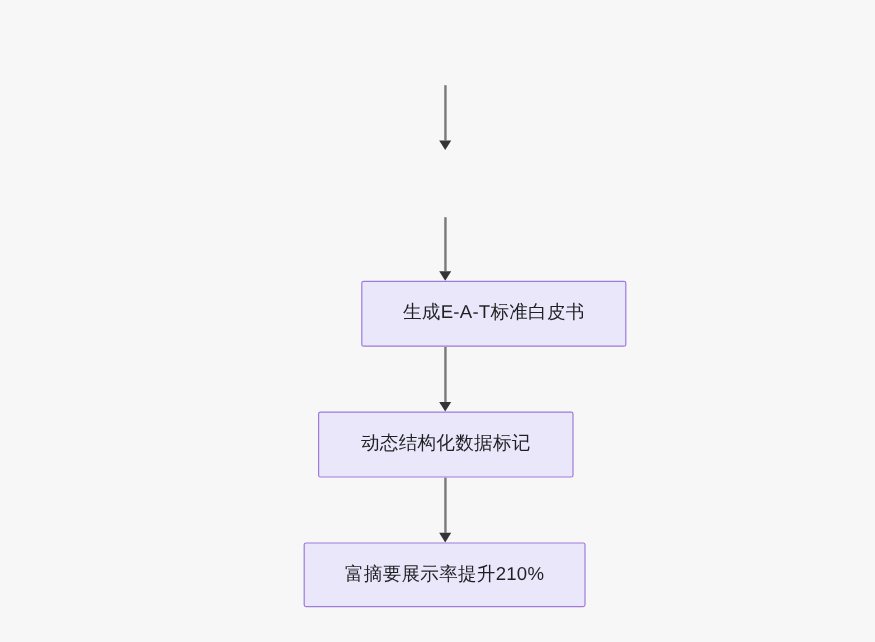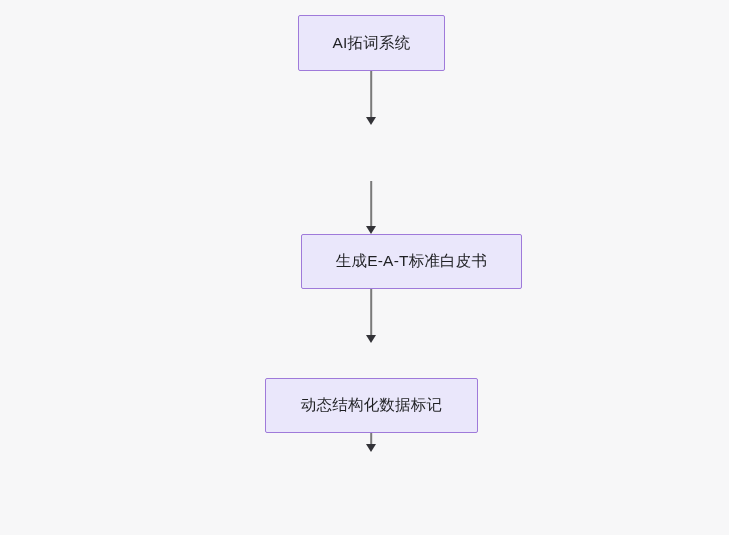--- a/index.html
+++ b/index.html
@@ -79,27 +79,27 @@
   <div class="edge" style="left:371px; top:289px;">
     <div class="edge-line" style="height:46px;"></div>
     <div class="edge-arrow" style="top:46px;"></div>
   </div>
 
   <div class="edge" style="left:371px; top:398px;">
     <div class="edge-line" style="height:46px;"></div>
     <div class="edge-arrow" style="top:46px;"></div>
   </div>
 
-  <div class="node" style="left:298px; top:15px; width:147px; height:56px;">
-    <span class="node-label">AI拓词系统</span>
-  </div>
 
 
   <div class="node" style="left:261px; top:234px; width:221px; height:55px;margin-left:40px;">
     <span class="node-label">生成E-A-T标准白皮书</span>
   </div>
 
-  <div class="node" style="left:265px; top:343px; width:213px; height:55px;margin-top:35px;">
+  <div class="node" style="left:265px; top:343px; width:213px; height:55px;">
     <span class="node-label">动态结构化数据标记</span>
   </div>
 
+  <div class="node" style="left:253px; top:452px; width:235px; height:54px;">
+    <span class="node-label">富摘要展示率提升210%</span>
+  </div>
 
 </div>
 
 </body></html>

